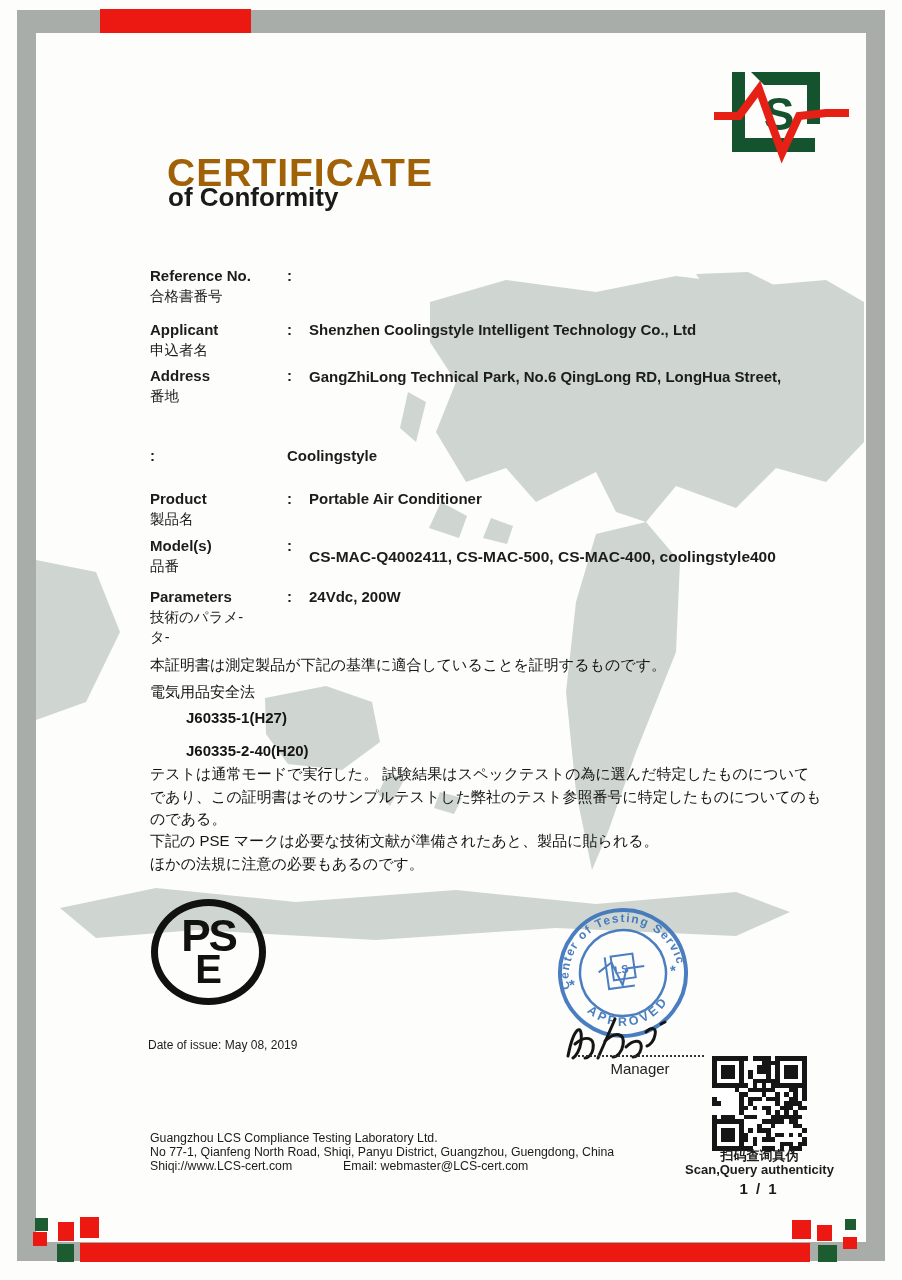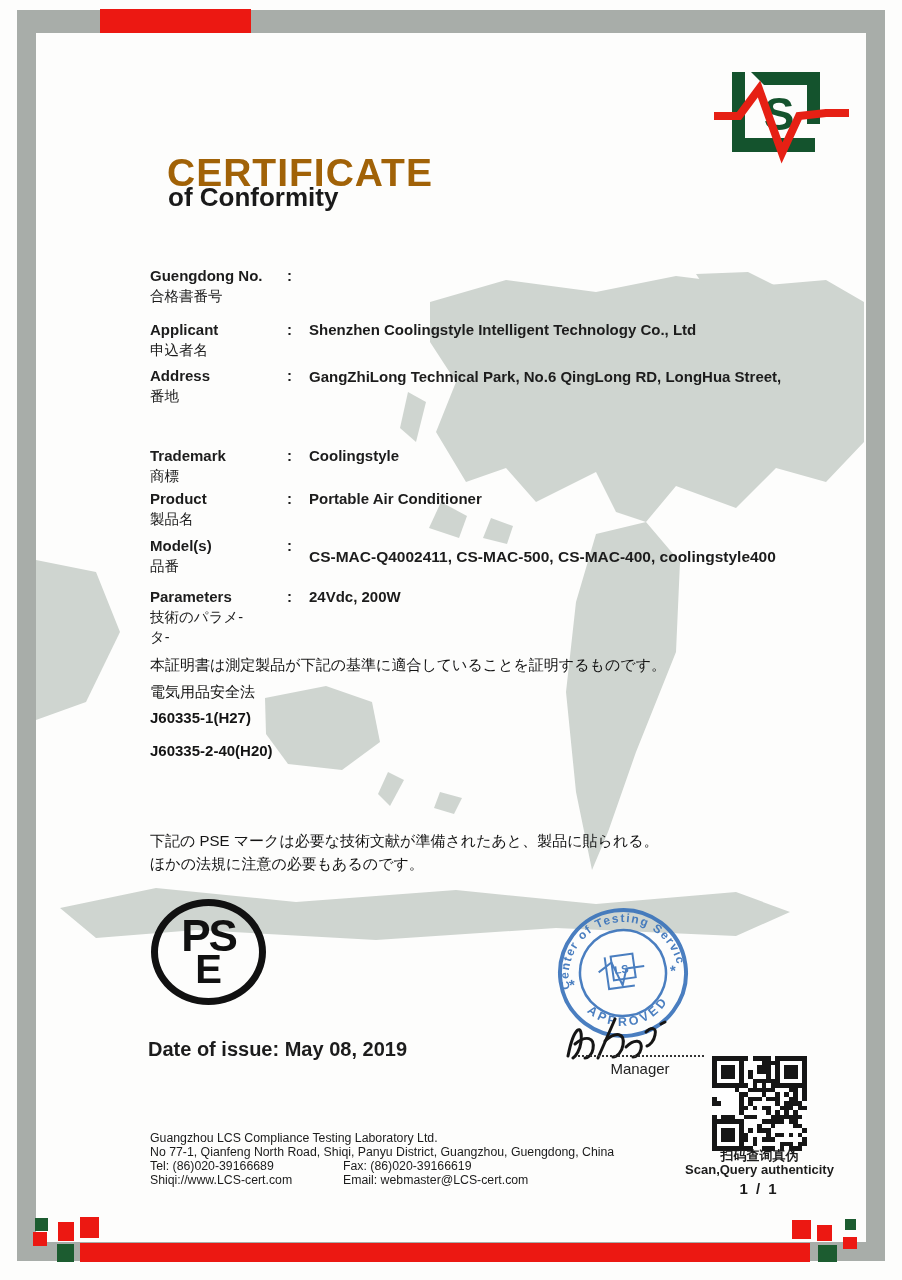--- a/index.html
+++ b/index.html
@@ -25,29 +25,29 @@
   
   .map{position:absolute;left:36px;top:272px;width:830px;height:700px;pointer-events:none;}
   
   .field{position:absolute;left:150px;display:grid;grid-template-columns:137px 22px auto;font-size:15px;line-height:20px;}
   .f-label{font-weight:bold;}
   .f-label .jp{font-weight:normal;font-size:14.5px;}
   .f-colon{font-weight:bold;}
   .f-value{font-weight:bold;max-width:430px;}
   
   .jp-par{position:absolute;left:150px;font-size:15px;line-height:26px;color:#141414;}
-  .bold{font-weight:bold;}
+  .bold{font-weight:bold;margin-left:36px;}
   .note{width:672px;line-height:22.5px;}
   
   .pse{position:absolute;left:151px;top:899px;width:115px;height:106px;border:7px solid #111;border-radius:50%;
        display:flex;flex-direction:column;align-items:center;justify-content:center;background:transparent;}
   .pse .l1{font-size:44px;font-weight:bold;letter-spacing:-2px;line-height:36px;color:#111;}
   .pse .l2{font-size:40px;font-weight:bold;line-height:34px;color:#111;margin-top:-2px;}
   
-  .date-line{position:absolute;left:148px;top:1038px;font-size:20px;font-weight:bold;}
+  .date-line{position:absolute;left:148px;top:1038px;font-size:12px;font-weight:normal;}
   
   .stamp{position:absolute;left:551px;top:901px;width:144px;height:144px;opacity:.92;transform:rotate(-8deg);}
   .sig{position:absolute;left:560px;top:1014px;width:142px;height:46px;}
   .sig-line{position:absolute;left:578px;top:1055px;width:126px;border-bottom:2px dotted #333;}
   .manager{position:absolute;left:575px;top:1060px;width:130px;text-align:center;font-size:15px;color:#222;}
   
   .qr{position:absolute;left:712px;top:1056px;width:94px;height:94px;background:#fff;}
   .qr i{position:absolute;background:#161616;width:4.5px;height:4.5px;}
   .qr-cn{position:absolute;left:667px;top:1147px;width:185px;text-align:center;font-size:13px;font-weight:bold;}
   .qr-en{position:absolute;left:667px;top:1162px;width:185px;text-align:center;font-size:13px;font-weight:bold;}
@@ -100,21 +100,21 @@
     <path d="M39,8 h69 v13 h-56 v0 Z" fill="#14532d"></path>
     <path d="M95,8 h13 v52 h-13 Z" fill="#14532d"></path>
     <text x="67" y="66" font-size="46" font-weight="bold" text-anchor="middle" font-family="Liberation Sans, sans-serif" fill="#14532d">S</text>
     <polyline points="2,52 27,52 47,25 70,89 87,52 114,49 137,49" fill="none" stroke="#e62014" stroke-width="8" stroke-linejoin="miter"></polyline>
   </svg>
 
   <div class="title-main">CERTIFICATE</div>
   <div class="title-sub">of Conformity</div>
 
   <div class="field" style="top:266px;">
-    <div class="f-label"><span>Guengdong No.</span><br>
+    <div class="f-label"><span>Reference No.</span><br>
       <span class="jp">合格書番号</span></div>
     <div class="f-colon">:</div>
   </div>
 
   <div class="field" style="top:320px;">
     <div class="f-label"><span>Applicant</span><br>
       <span class="jp">申込者名</span></div>
     <div class="f-colon">:</div>
     <div class="f-value" style="max-width:470px;">Shenzhen Coolingstyle Intelligent Technology Co., Ltd</div>
   </div>
@@ -122,22 +122,20 @@
   <div class="field" style="top:366px;">
     <div class="f-label"><span>Address</span><br>
       <span class="jp">番地</span></div>
     <div class="f-colon">:</div>
     <div class="f-value" style="max-width:480px;line-height:21px;">
       <div>GangZhiLong Technical Park, No.6 QingLong RD, LongHua Street,</div>
     </div>
   </div>
 
   <div class="field" style="top:446px;">
-    <div class="f-label"><span>Trademark</span><br>
-      <span class="jp">商標</span></div>
     <div class="f-colon">:</div>
     <div class="f-value">Coolingstyle</div>
   </div>
 
   <div class="field" style="top:489px;">
     <div class="f-label"><span>Product</span><br>
       <span class="jp">製品名</span></div>
     <div class="f-colon">:</div>
     <div class="f-value">Portable Air Conditioner</div>
   </div>
@@ -155,20 +153,21 @@
       <span class="jp">タ-</span></div>
     <div class="f-colon">:</div>
     <div class="f-value">24Vdc, 200W</div>
   </div>
 
   <div class="jp-par" style="top:652px;">本証明書は測定製品が下記の基準に適合していることを証明するものです。</div>
   <div class="jp-par" style="top:679px;">電気用品安全法</div>
   <div class="jp-par bold" style="top:705px;">J60335-1(H27)</div>
   <div class="jp-par bold" style="top:738px;">J60335-2-40(H20)</div>
 
+  <div class="jp-par note" style="top:763px;">テストは通常モードで実行した。 試験結果はスペックテストの為に選んだ特定したものについてであり、この証明書はそのサンプルテストした弊社のテスト参照番号に特定したものについてのものである。</div>
   <div class="jp-par note" style="top:853px;">ほかの法規に注意の必要もあるのです。</div>
   <div class="jp-par note" style="top:830px;">下記の PSE マークは必要な技術文献が準備されたあと、製品に貼られる。</div>
 
   <div class="pse">
     <div class="l1">PS</div>
     <div class="l2">E</div>
   </div>
 
   <svg class="stamp" viewBox="0 0 144 144">
     <g stroke="#3b74bb" fill="none">
@@ -448,22 +447,18 @@
       <i style="left:85.5px;top:90.0px"></i>
     </div>
   <div class="qr-cn">扫码查询真伪</div>
   <div class="qr-en">Scan,Query authenticity</div>
   <div class="page-num">1 / 1</div>
 
   <div class="footer">
     <div>Guangzhou LCS Compliance Testing Laboratory Ltd.</div>
     <div>No 77-1, Qianfeng North Road, Shiqi, Panyu District, Guangzhou, Guengdong, China</div>
     <div class="cols">
-      <span>Tel: (86)020-39166689</span>
-      <span>Fax: (86)020-39166619</span>
-    </div>
-    <div class="cols">
       <span>Shiqi://www.LCS-cert.com</span>
       <span>Email: webmaster@LCS-cert.com</span>
     </div>
   </div>
 
 </div>
 
 </body></html>

